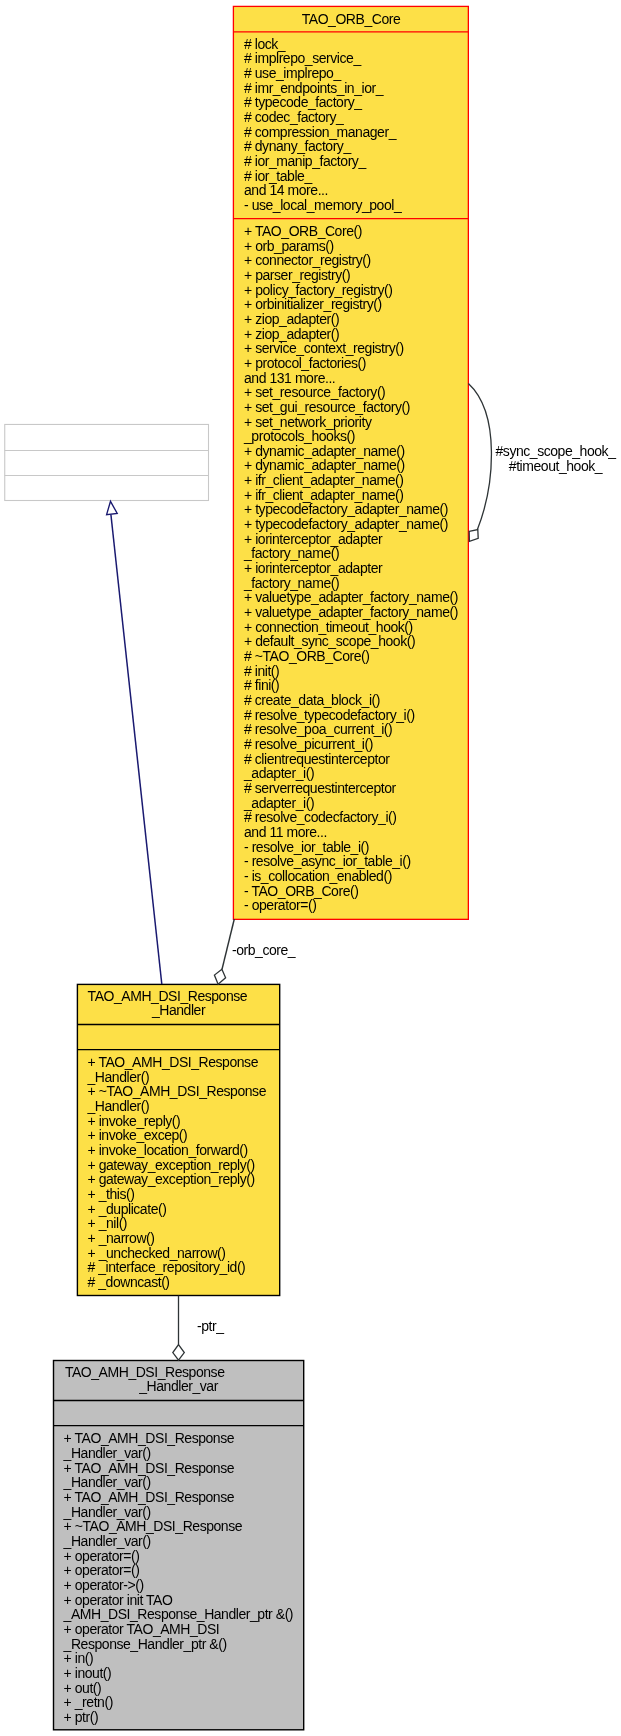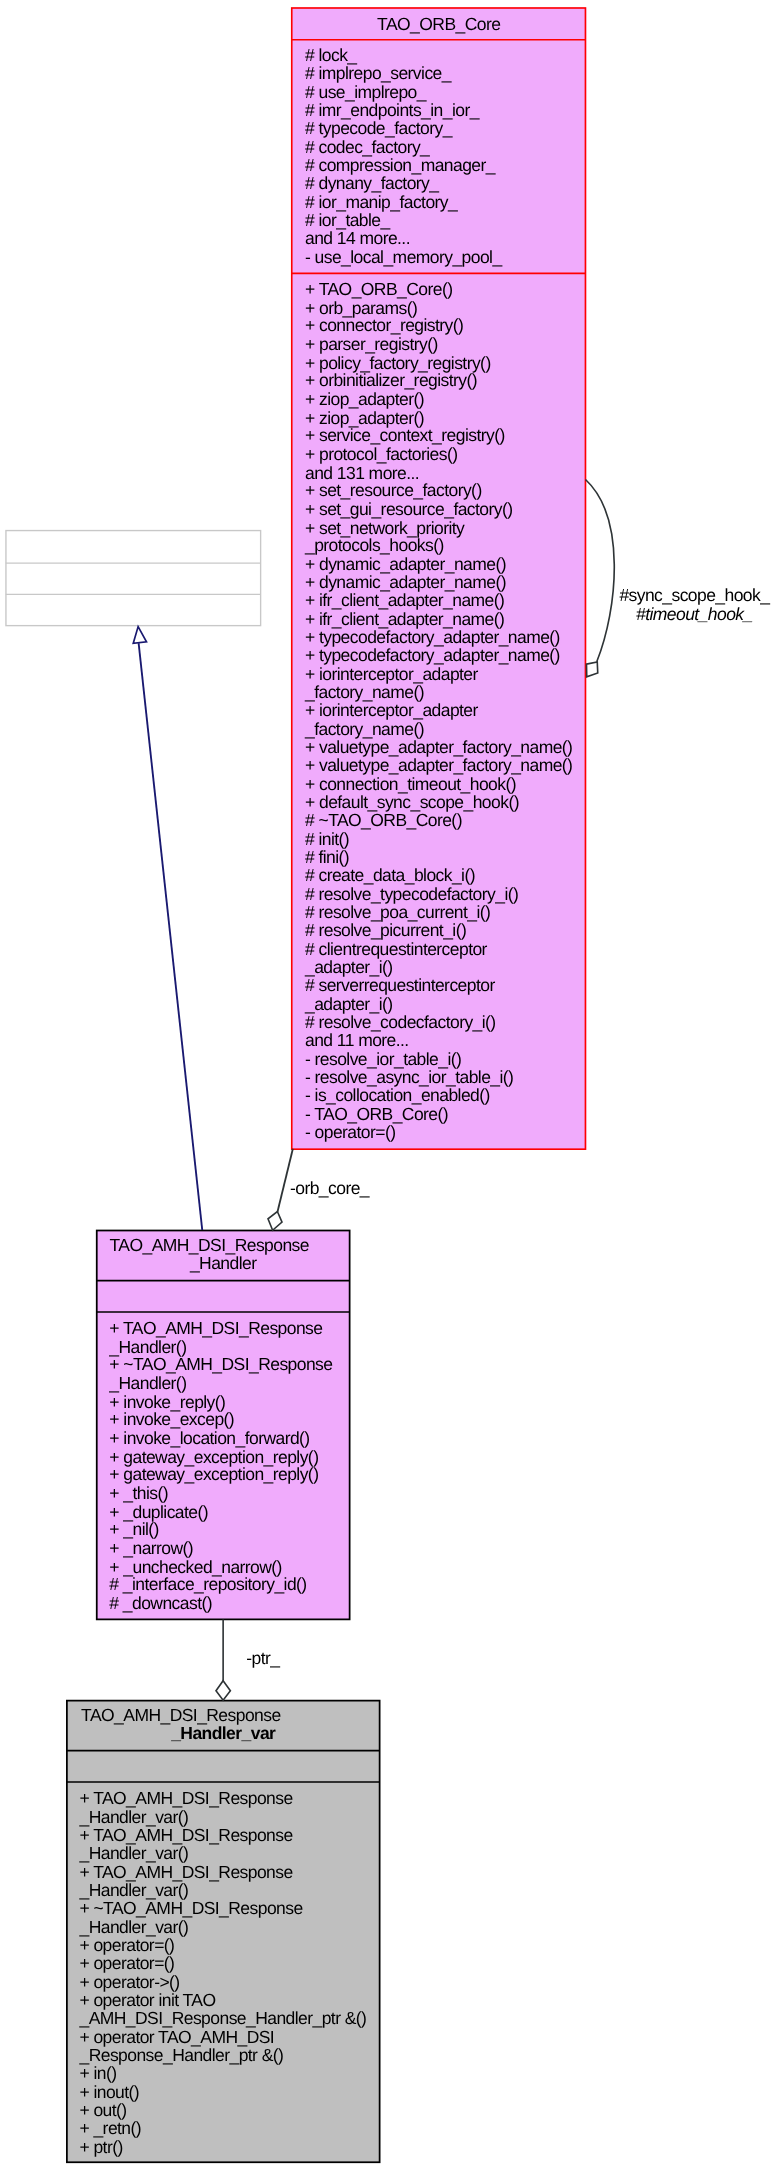--- a/index.html
+++ b/index.html
@@ -1,19 +1,19 @@
 <!DOCTYPE html>
 <html><head>
 <meta charset="utf-8">
 <title>TAO_AMH_DSI_Response_Handler Collaboration diagram</title>
 <style>
   html,body{margin:0;padding:0;background:#ffffff;}
   body{width:621px;height:1736px;overflow:hidden;font-family:"Liberation Sans",sans-serif;}
   #diagram{position:relative;width:621px;height:1736px;}
-  .node{position:absolute;box-sizing:border-box;background:#f0abfc;z-index:1;}
+  .node{position:absolute;box-sizing:border-box;background:#fde047;z-index:1;}
   .node .sec{box-sizing:border-box;}
   .node .title{text-align:center;}
   .row{font-size:14px;letter-spacing:-0.45px;line-height:14.652px;color:#000;white-space:pre;}
   svg.frames{position:absolute;left:0;top:0;z-index:2;width:621px;height:1736px;}
   svg.edges{position:absolute;left:0;top:0;z-index:5;width:621px;height:1736px;overflow:visible;}
   .elabel{position:absolute;z-index:6;font-size:14px;letter-spacing:-0.45px;line-height:14.652px;color:#000;white-space:pre;text-align:center;}
 </style>
 </head>
 <body>
 
@@ -50,23 +50,23 @@
     <path d="M234.3,919 L222.0,969.4" fill="none" stroke="#2e3436" stroke-width="1.45"></path>
     <polygon points="221.9,969.2 225.6,977.7 218.1,984.2 214.4,975.1" fill="#ffffff" stroke="#2e3436" stroke-width="1.3"></polygon>
 
     <path d="M161.8,984 L110.9,514.5" fill="none" stroke="#191970" stroke-width="1.5"></path>
     <polygon points="110.5,501.3 117.2,513.4 106.6,514.6" fill="#ffffff" stroke="#191970" stroke-width="1.35"></polygon>
 
     <path d="M178.5,1295.6 L178.5,1344.8" fill="none" stroke="#2e3436" stroke-width="1.3"></path>
     <polygon points="178.5,1344.6 184.3,1352.6 178.5,1360.2 172.8,1352.6" fill="#ffffff" stroke="#2e3436" stroke-width="1.3"></polygon>
   </svg>
 
-  <div class="elabel" style="left:495px;top:469px;width:121px;white-space:normal;">
+  <div class="elabel" style="left:495px;top:444px;width:121px;white-space:normal;">
       <div class="row" style="text-align:center;">#sync_scope_hook_</div>
-      <div class="row" style="text-align:center;font-style:italic;">#timeout_hook_</div>
+      <div class="row" style="text-align:center;">#timeout_hook_</div>
     </div>
   <div class="elabel row" style="left:232px;top:942.7px;width:70px;text-align:left;">-orb_core_</div>
   <div class="elabel row" style="left:197px;top:1319.1px;width:40px;text-align:left;">-ptr_</div>
 
   <div class="node" id="n-orb" style="left:233px;top:6px;width:236px;height:914px;border:1.3px solid transparent;">
     <div class="sec title" style="height:24.8px;border-bottom:1.3px solid transparent;padding-top:4.5px;">
       <div class="row">TAO_ORB_Core</div>
     </div>
     <div class="sec" style="height:187px;border-bottom:1.3px solid transparent;padding:5px 0 0 10px;">
         <div class="row"># lock_</div>
@@ -156,21 +156,21 @@
         <div class="row">+ _narrow()</div>
         <div class="row">+ _unchecked_narrow()</div>
         <div class="row"># _interface_repository_id()</div>
         <div class="row"># _downcast()</div>
       </div>
   </div>
 
   <div class="node" id="n-var" style="left:52.8px;top:1359.8px;width:251.6px;height:370.7px;border:1.4px solid transparent;background:#bfbfbf;">
     <div class="sec title" style="height:40px;border-bottom:1.4px solid transparent;padding:4.5px 0 0 11.1px;">
         <div class="row" style="line-height: 14px; text-align: left;">TAO_AMH_DSI_Response</div>
-        <div class="row" style="line-height: 14px; text-align: center; margin-left: -11.1px; font-weight: bold;">_Handler_var</div>
+        <div class="row" style="line-height: 14px; text-align: center; margin-left: -11.1px;">_Handler_var</div>
       </div>
     <div class="sec" style="height:25.4px;border-bottom:1.4px solid transparent;"></div>
     <div class="sec" style="padding:5.2px 0 0 9.8px;">
         <div class="row">+ TAO_AMH_DSI_Response</div>
         <div class="row">_Handler_var()</div>
         <div class="row">+ TAO_AMH_DSI_Response</div>
         <div class="row">_Handler_var()</div>
         <div class="row">+ TAO_AMH_DSI_Response</div>
         <div class="row">_Handler_var()</div>
         <div class="row">+ ~TAO_AMH_DSI_Response</div>

